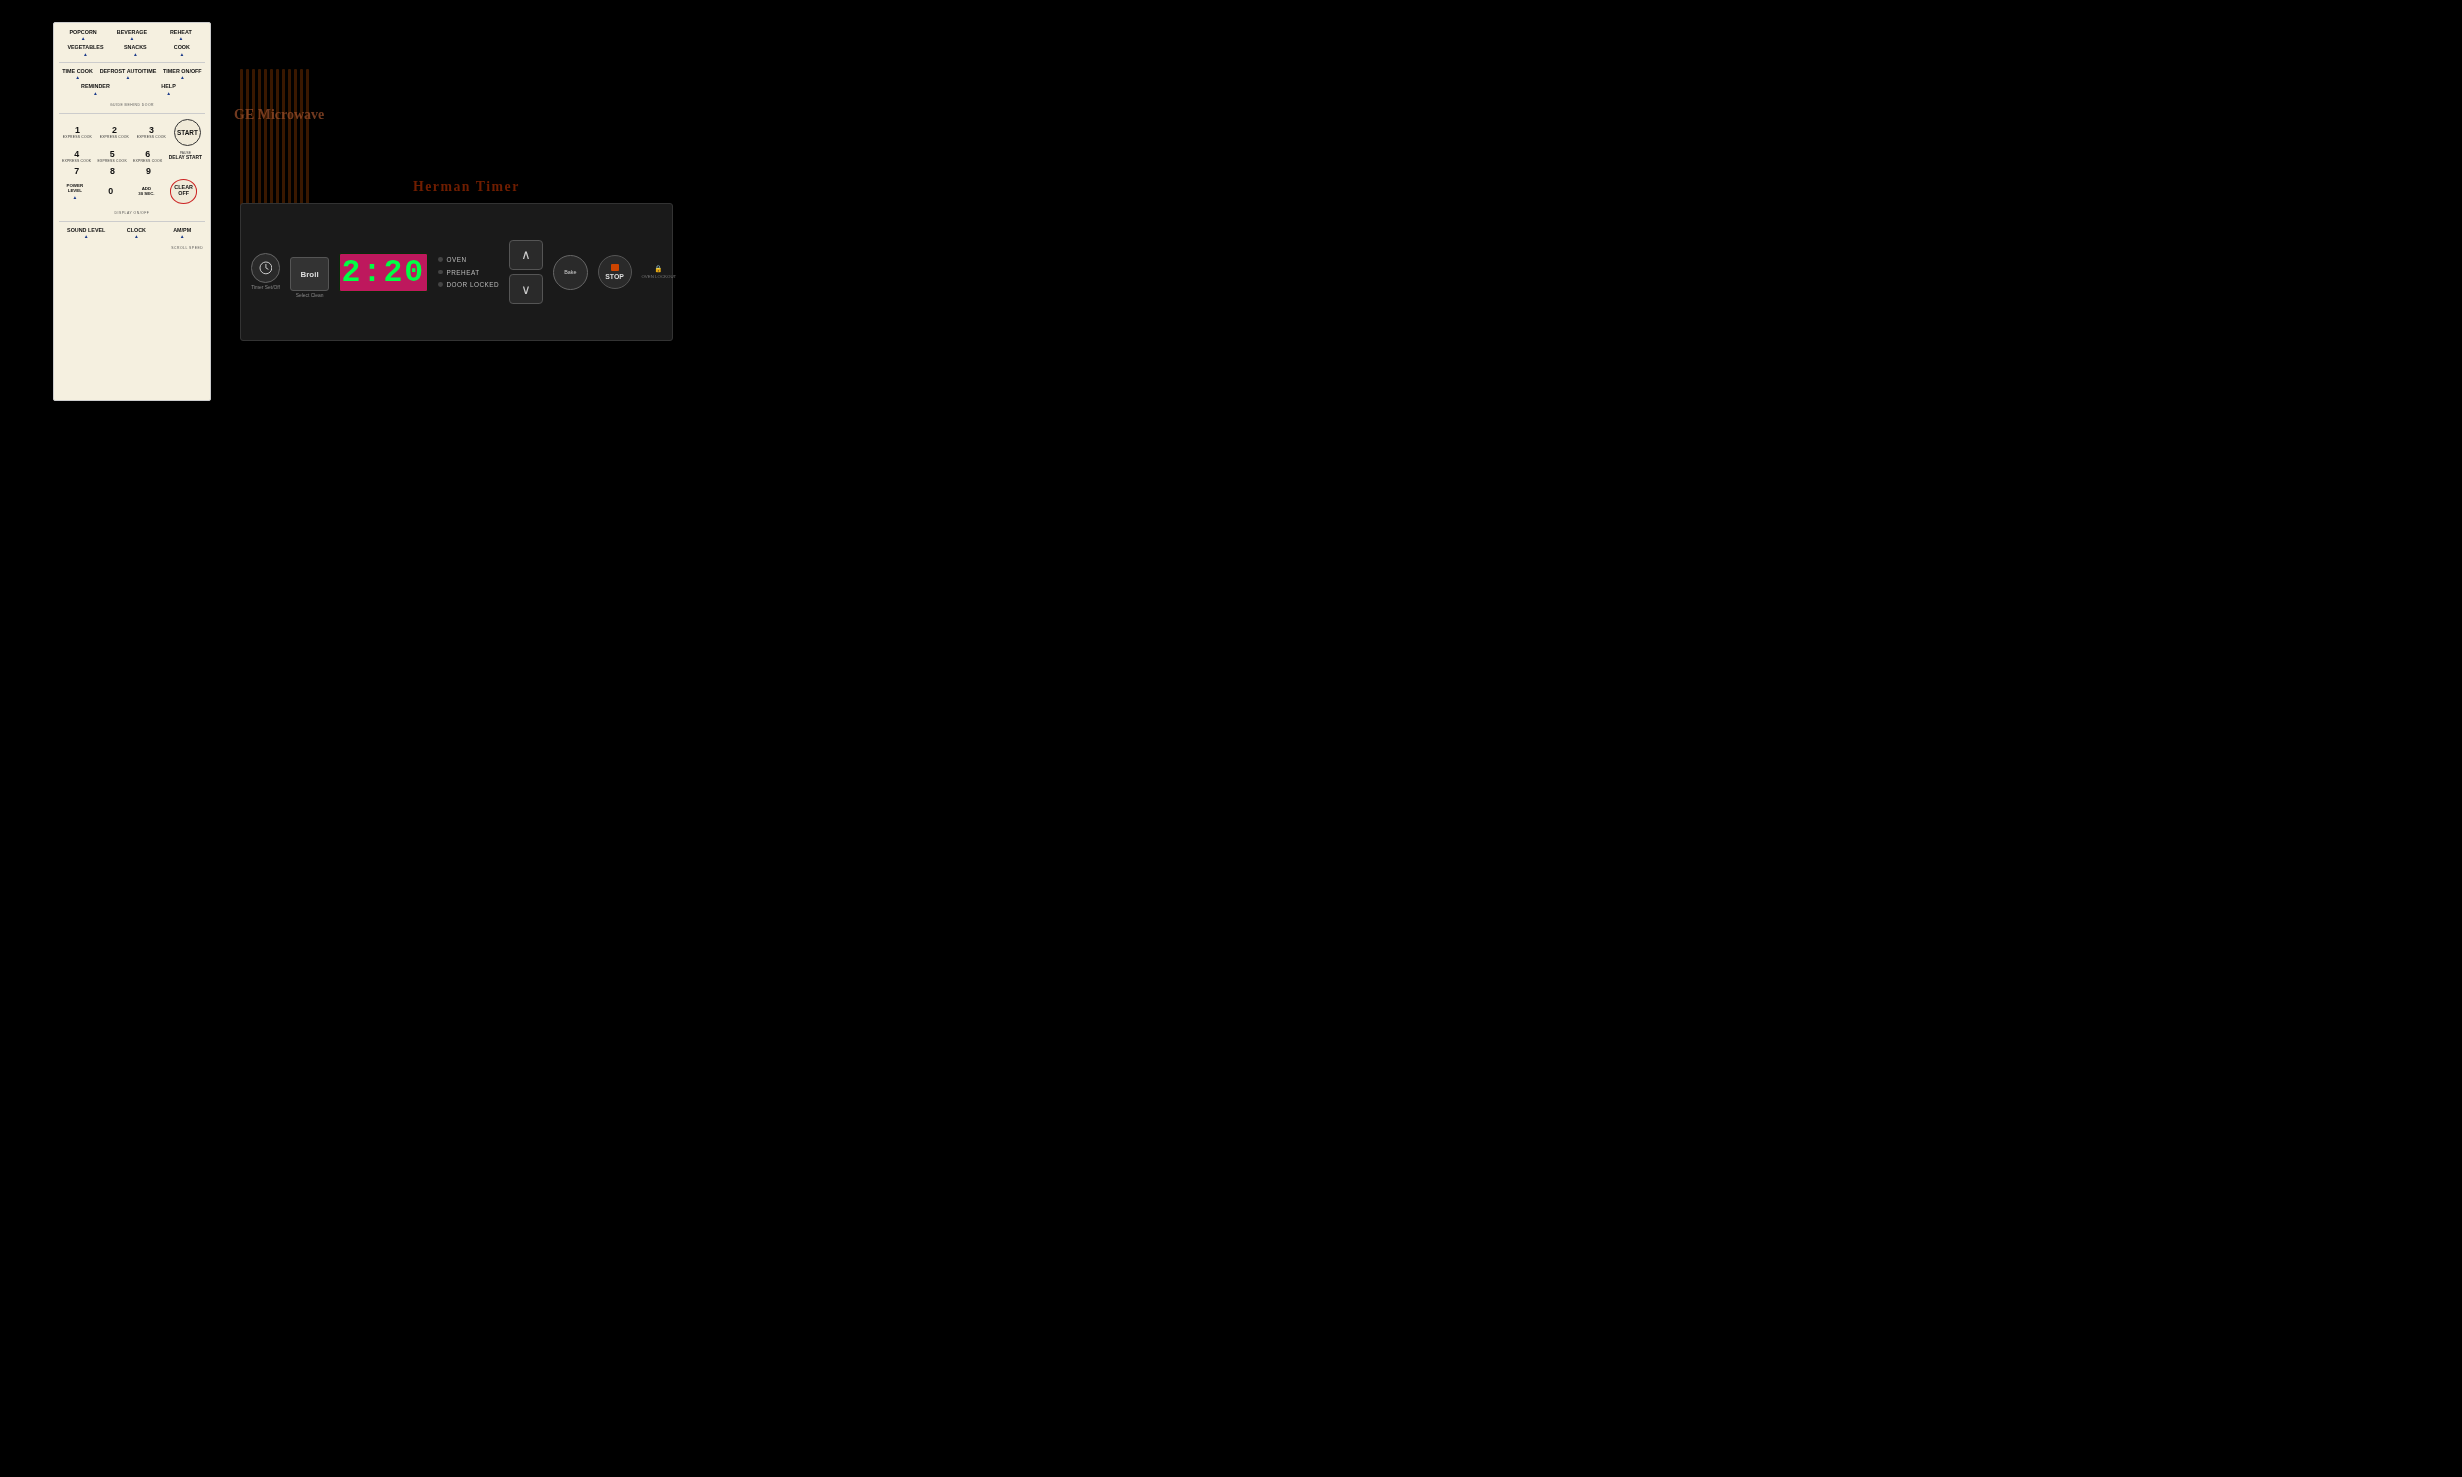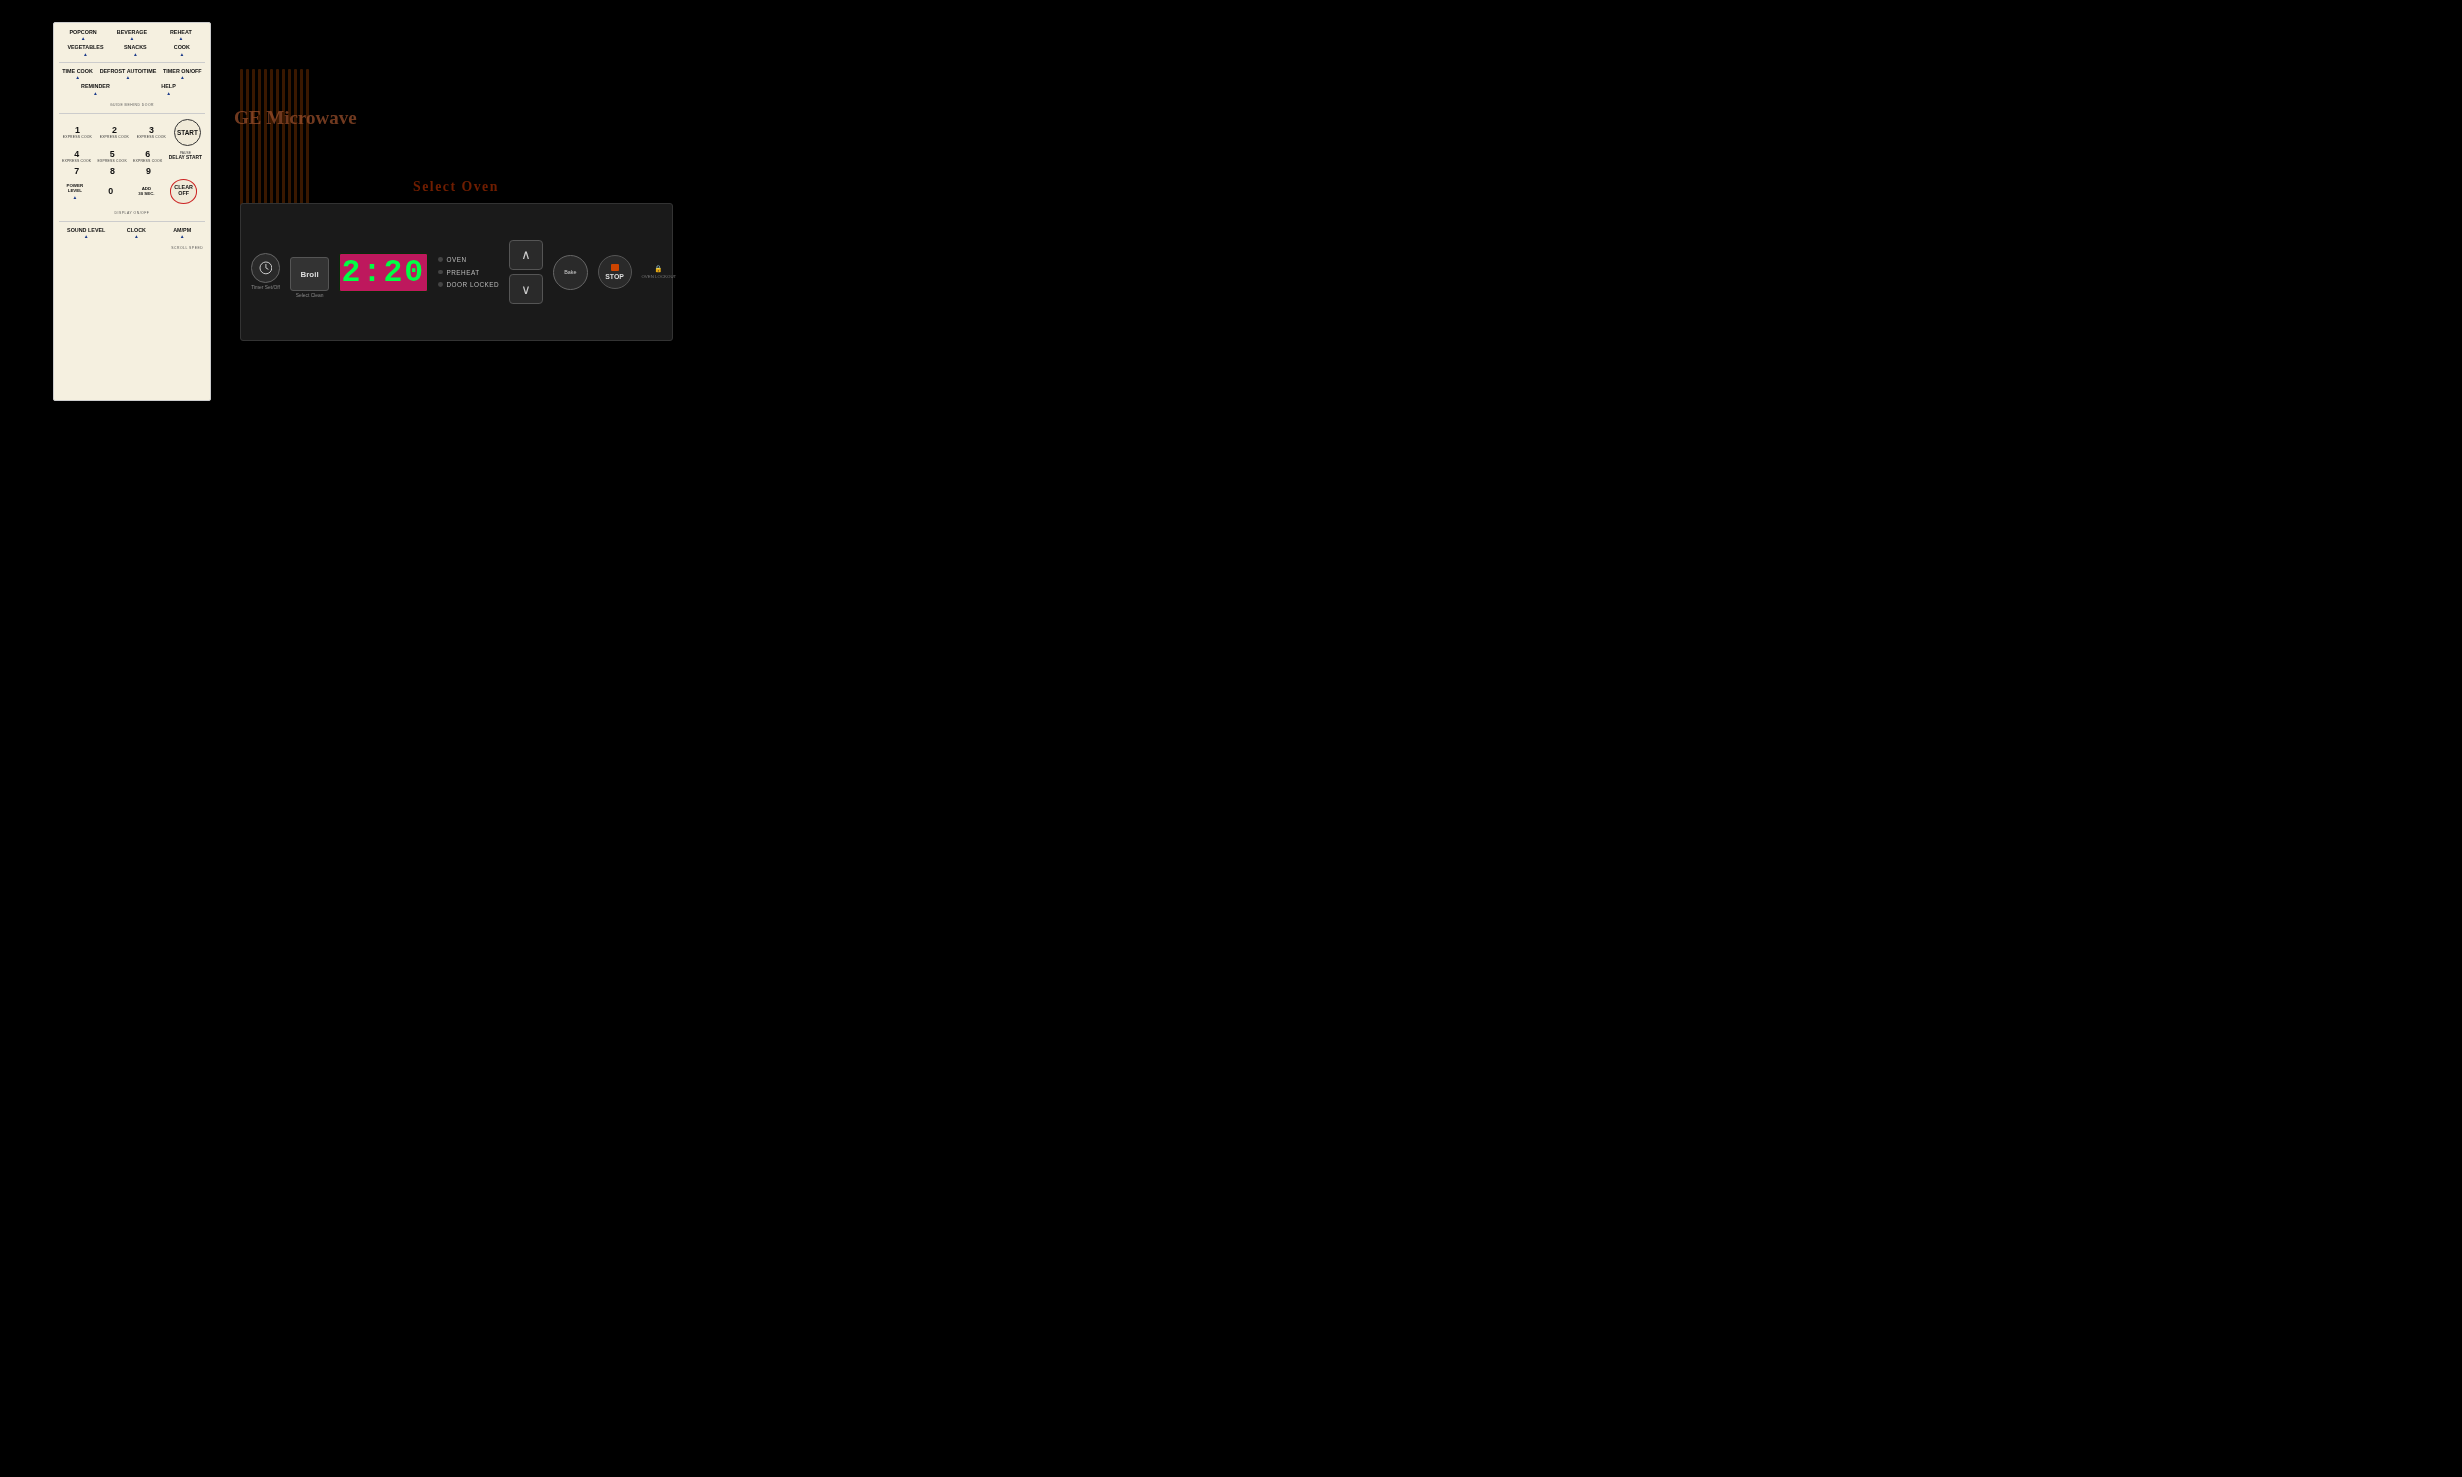--- a/index.html
+++ b/index.html
@@ -144,21 +144,21 @@
       color: #111;
       text-align: center;
       line-height: 1.2;
     }
 
     
     #ge-microwave-label {
       position: absolute;
       left: 234px;
       top: 107px;
-      font-size: 19px;
+      font-size: 14px;
       font-weight: bold;
       color: #a0522d;
       opacity: 0.7;
       font-family: serif;
     }
 
     
     #oven-panel {
       position: absolute;
       left: 240px;
@@ -376,21 +376,21 @@
   <div class="vent-strip"></div>
   <div class="vent-strip"></div>
   <div class="vent-strip"></div>
   <div class="vent-strip"></div>
   <div class="vent-strip"></div>
   <div class="vent-strip"></div>
 </div>
 
 <div id="ge-microwave-label">GE Microwave</div>
 
-<div id="oven-label">Select Oven</div>
+<div id="oven-label">Herman Timer</div>
 
 <div id="microwave-panel">
 
   <div class="mw-row">
     <div class="mw-btn">
       <span class="mw-btn-label">POPCORN</span>
       <span class="mw-arrow">▲</span>
     </div>
     <div class="mw-btn">
       <span class="mw-btn-label">BEVERAGE</span>

